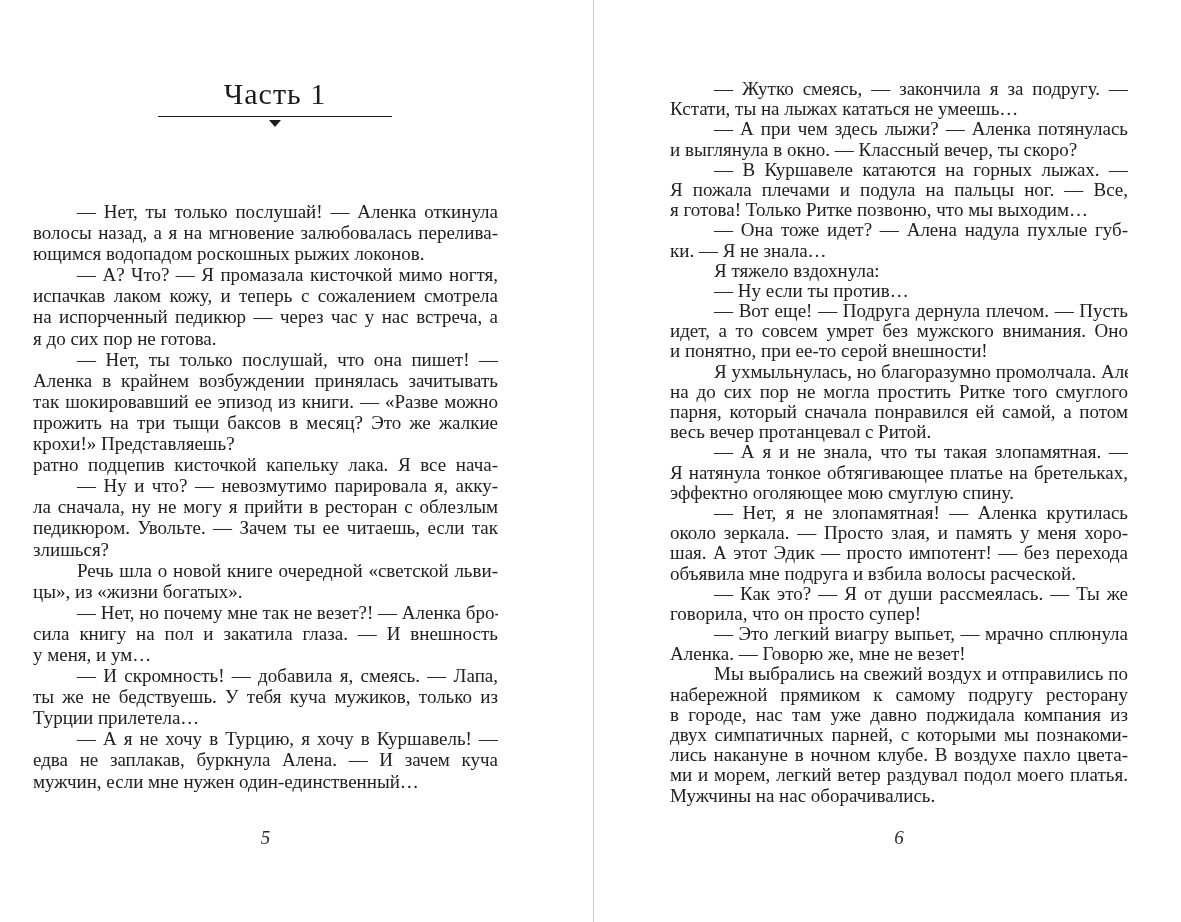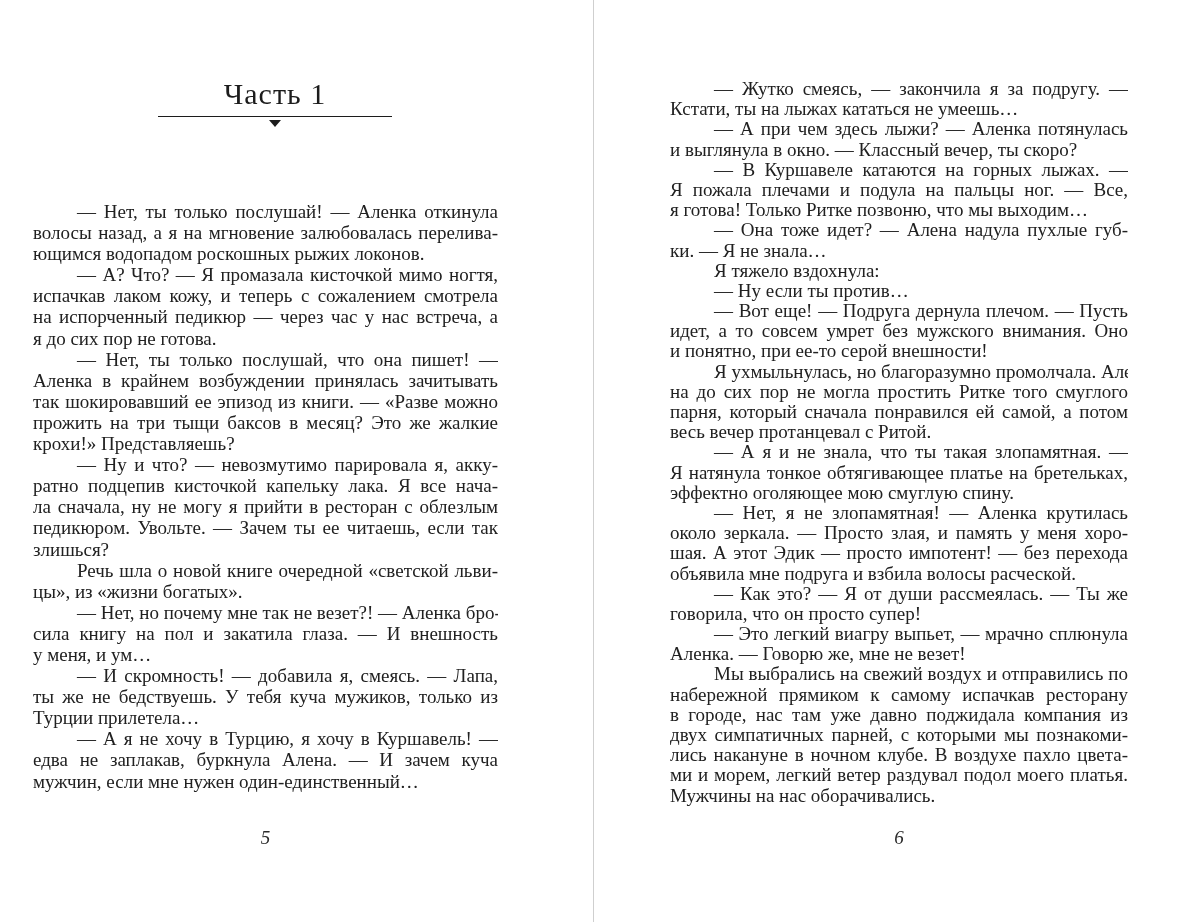--- a/index.html
+++ b/index.html
@@ -79,22 +79,22 @@
       <div class="line last">ющимся водопадом роскошных рыжих локонов.</div>
       <div class="line first">— А? Что? — Я промазала кисточкой мимо ногтя,</div>
       <div class="line">испачкав лаком кожу, и теперь с сожалением смотрела</div>
       <div class="line">на испорченный педикюр — через час у нас встреча, а</div>
       <div class="line last">я до сих пор не готова.</div>
       <div class="line first">— Нет, ты только послушай, что она пишет! —</div>
       <div class="line">Аленка в крайнем возбуждении принялась зачитывать</div>
       <div class="line">так шокировавший ее эпизод из книги. — «Разве можно</div>
       <div class="line">прожить на три тыщи баксов в месяц? Это же жалкие</div>
       <div class="line last">крохи!» Представляешь?</div>
+      <div class="line">ратно подцепив кисточкой капельку лака. Я все нача-</div>
       <div class="line first">— Ну и что? — невозмутимо парировала я, акку-</div>
-      <div class="line">ратно подцепив кисточкой капельку лака. Я все нача-</div>
       <div class="line">ла сначала, ну не могу я прийти в ресторан с облезлым</div>
       <div class="line">педикюром. Увольте. — Зачем ты ее читаешь, если так</div>
       <div class="line last">злишься?</div>
       <div class="line first">Речь шла о новой книге очередной «светской льви-</div>
       <div class="line last">цы», из «жизни богатых».</div>
       <div class="line first">— Нет, но почему мне так не везет?! — Аленка бро-</div>
       <div class="line">сила книгу на пол и закатила глаза. — И внешность</div>
       <div class="line last">у меня, и ум…</div>
       <div class="line first">— И скромность! — добавила я, смеясь. — Лапа,</div>
       <div class="line">ты же не бедствуешь. У тебя куча мужиков, только из</div>
@@ -131,21 +131,21 @@
       <div class="line last">эффектно оголяющее мою смуглую спину.</div>
       <div class="line first">— Нет, я не злопамятная! — Аленка крутилась</div>
       <div class="line">около зеркала. — Просто злая, и память у меня хоро-</div>
       <div class="line">шая. А этот Эдик — просто импотент! — без перехода</div>
       <div class="line last">объявила мне подруга и взбила волосы расческой.</div>
       <div class="line first">— Как это? — Я от души рассмеялась. — Ты же</div>
       <div class="line last">говорила, что он просто супер!</div>
       <div class="line first">— Это легкий виагру выпьет, — мрачно сплюнула</div>
       <div class="line last">Аленка. — Говорю же, мне не везет!</div>
       <div class="line first">Мы выбрались на свежий воздух и отправились по</div>
-      <div class="line">набережной прямиком к самому испачкав ресторану</div>
+      <div class="line">набережной прямиком к самому подругу ресторану</div>
       <div class="line">в городе, нас там уже давно поджидала компания из</div>
       <div class="line">двух симпатичных парней, с которыми мы познакоми-</div>
       <div class="line">лись накануне в ночном клубе. В воздухе пахло цвета-</div>
       <div class="line">ми и морем, легкий ветер раздувал подол моего платья.</div>
       <div class="line last">Мужчины на нас оборачивались.</div>
     </div>
   <div class="page-number">6</div>
 </div>
 
 </body></html>

